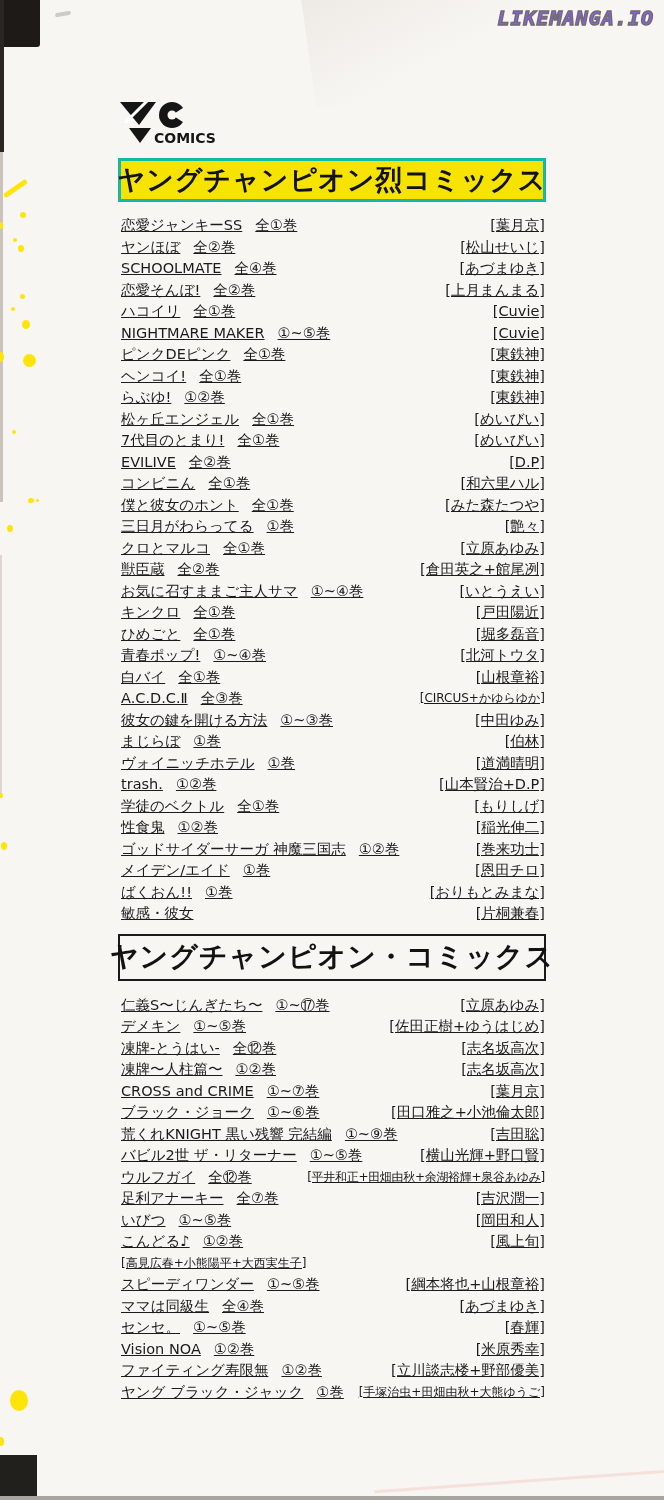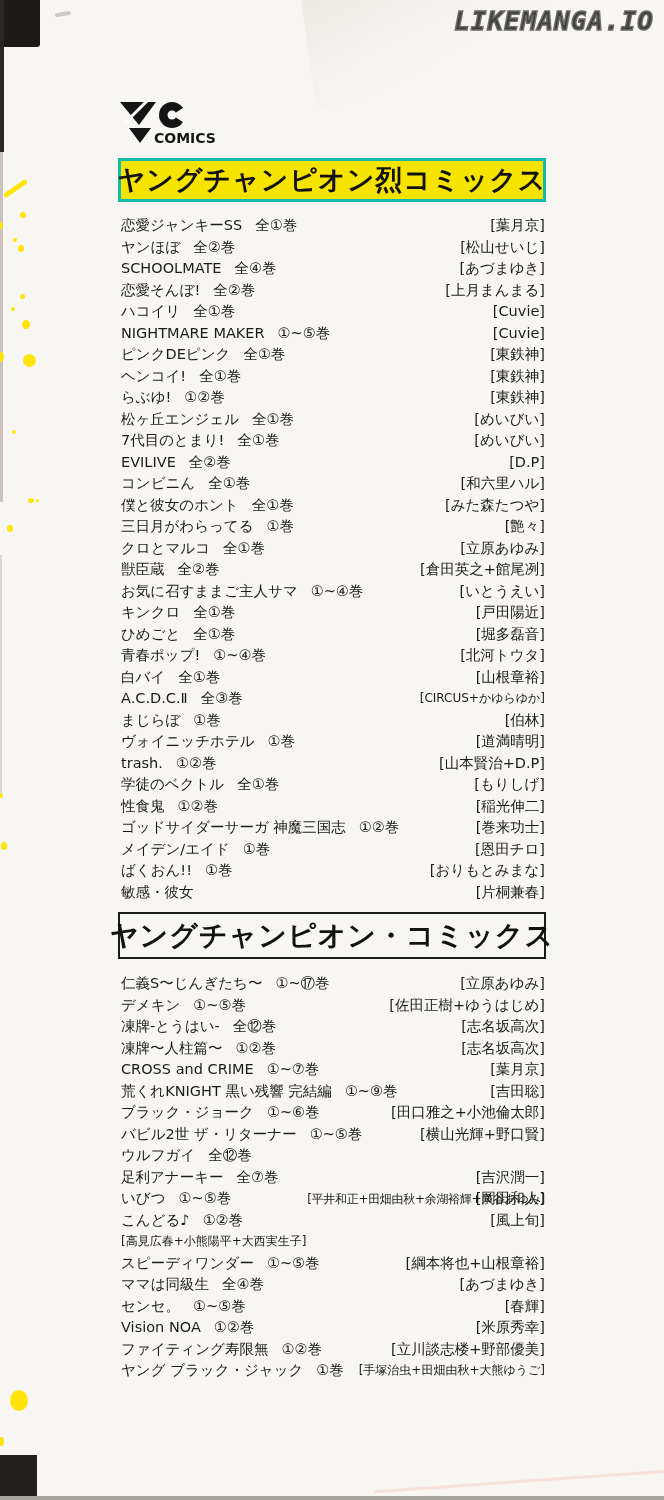--- a/index.html
+++ b/index.html
@@ -22,22 +22,22 @@
   }
   .gray-smudge {
     position:absolute; left:55px; top:12px; width:16px; height:4px;
     background:#9a968f; opacity:.45; transform:rotate(-10deg); border-radius:2px;
   }
   
   .watermark {
     position:absolute; top:6px; right:10px;
     font-family:"DejaVu Sans Mono","Liberation Mono",monospace;
     font-weight:bold; font-style:italic;
-    font-size:26px; letter-spacing:1px;
-    color:#404040; -webkit-text-stroke:1.4px #6f6d6a;
+    font-size:20px; letter-spacing:1px;
+    color:#8b5cf6; -webkit-text-stroke:1.4px #6f6d6a;
     text-shadow:0 0 1px #8a8884;
     white-space:nowrap;
   }
   
   .blk-top    { position:absolute; left:0; top:0; width:40px; height:47px; background:#1e1a17; border-radius:0 0 3px 0; }
   .blk-bottom { position:absolute; left:0; top:1455px; width:37px; height:43px; background:#22201c; }
   .edge-a { position:absolute; left:0; top:0;    width:4px; height:152px; background:#2b2623; }
   .edge-b { position:absolute; left:0; top:152px; width:3px; height:350px; background:rgba(95,72,58,.30); }
   .edge-c { position:absolute; left:0; top:555px; width:2px; height:240px; background:rgba(140,100,80,.22); }
   .bottom-strip { position:absolute; left:0; top:1496px; width:664px; height:4px; background:#a7a5a0; }
@@ -52,22 +52,22 @@
     font-weight:bold; font-size:27px; letter-spacing:1px; white-space:nowrap;
     color:#121212;
   }
   .hdr.yellow { background:var(--yellow,#f6e300); border:3px solid #14b8a6;font-family:Liberation Mono, monospace; }
   .hdr.white  { background:transparent; border:2px solid #1a1a1a; height:43px; margin-top:9px; font-size:28px; }
   
   .book-list { margin-top:13px; }
   .book-list.second { margin-top:14px; }
   .row {
     height:21.5px; line-height:21.5px;
-    display:flex; justify-content:space-between; align-items:flex-start;
-    font-size:14.5px; white-space:nowrap; padding:0 1px 0 3px;
+    display:flex; justify-content:space-between; align-items:flex-end;
+    font-size:14.5px; white-space:nowrap; padding:0 1px 0 3px;text-decoration:underline;
   }
   .t { display:flex; align-items:baseline; }
   .vol { margin-left:13px; }
   .sub { margin-left:7px; font-size:12px; }
   .author { text-align:right; }
   .author.s  { font-size:12px; }
   .author.xs { font-size:12px; letter-spacing:-0.3px;margin-top:44px; }
 </style>
 </head>
 <body>
@@ -302,20 +302,27 @@
         </div>
 
         <div class="row">
           <span class="t">
             <span>A.C.D.C.Ⅱ</span>
             <span class="vol">全③巻</span>
           </span>
           <span class="author s">[CIRCUS+かゆらゆか]</span>
         </div>
 
+        <div class="row">
+          <span class="t">
+            <span>彼女の鍵を開ける方法</span>
+            <span class="vol">①~③巻</span>
+          </span>
+          <span class="author">[中田ゆみ]</span>
+        </div>
 
         <div class="row">
           <span class="t">
             <span>まじらぼ</span>
             <span class="vol">①巻</span>
           </span>
           <span class="author">[伯林]</span>
         </div>
 
         <div class="row">
@@ -423,36 +430,36 @@
         <div class="row">
           <span class="t">
             <span>CROSS and CRIME</span>
             <span class="vol">①~⑦巻</span>
           </span>
           <span class="author">[葉月京]</span>
         </div>
 
         <div class="row">
           <span class="t">
+            <span>ブラック・ジョーク</span>
+            <span class="vol">①~⑥巻</span>
+          </span>
+          <span class="author">[田口雅之+小池倫太郎]</span>
+        </div>
+
+        <div class="row">
+          <span class="t">
             <span>荒くれKNIGHT 黒い残響 完結編</span>
             <span class="vol">①~⑨巻</span>
           </span>
           <span class="author">[吉田聡]</span>
         </div>
 
         <div class="row">
           <span class="t">
-            <span>ブラック・ジョーク</span>
-            <span class="vol">①~⑥巻</span>
-          </span>
-          <span class="author">[田口雅之+小池倫太郎]</span>
-        </div>
-
-        <div class="row">
-          <span class="t">
             <span>バビル2世 ザ・リターナー</span>
             <span class="vol">①~⑤巻</span>
           </span>
           <span class="author">[横山光輝+野口賢]</span>
         </div>
 
         <div class="row">
           <span class="t">
             <span>ウルフガイ</span>
             <span class="vol">全⑫巻</span>

